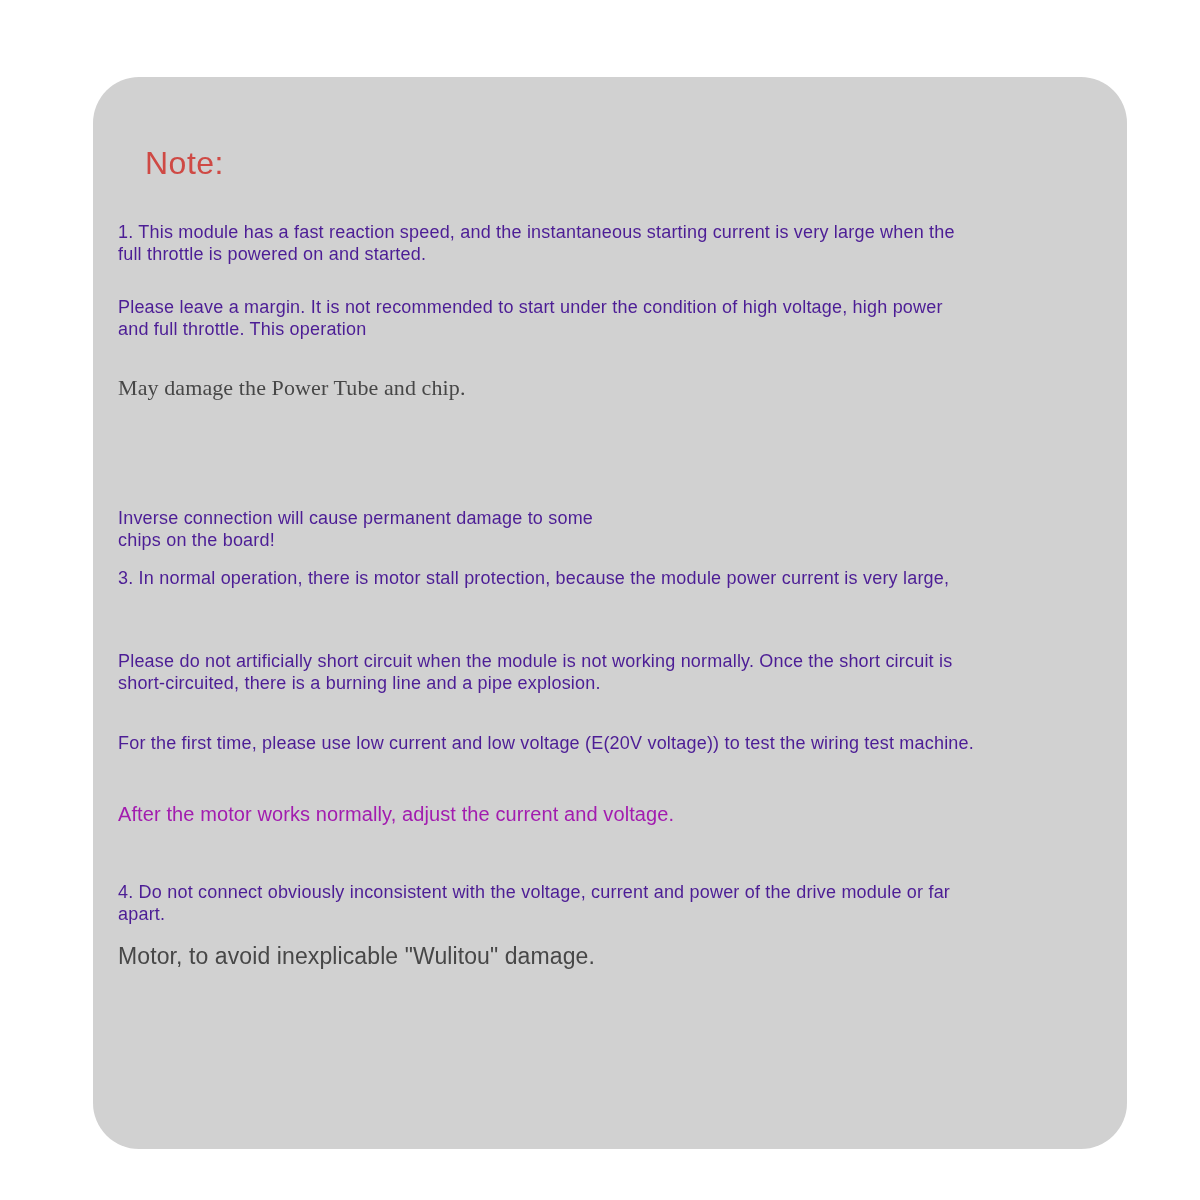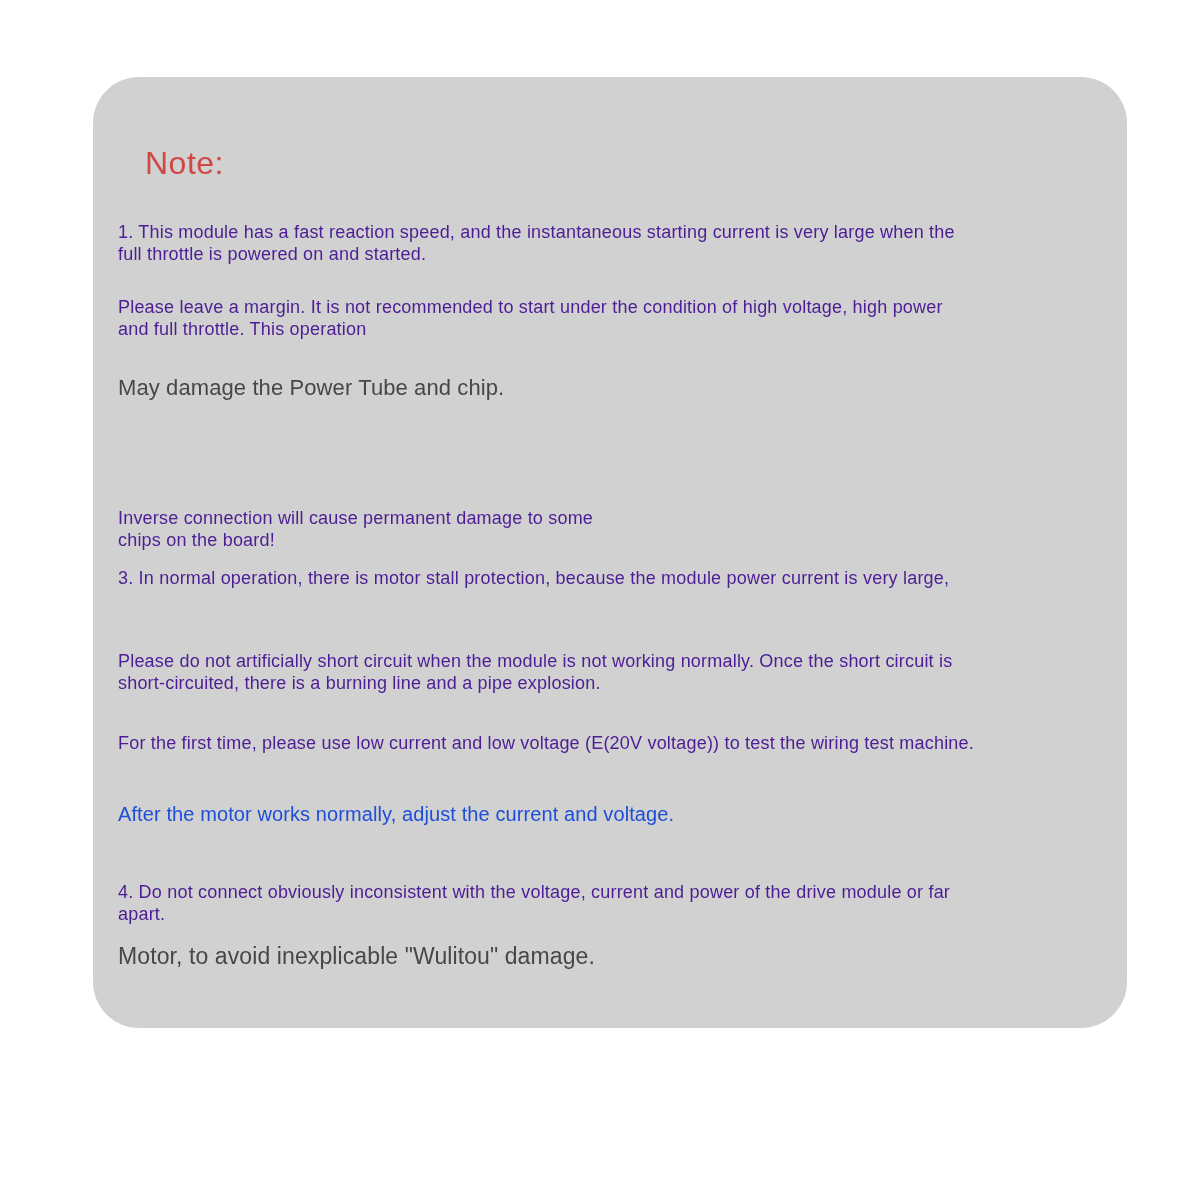--- a/index.html
+++ b/index.html
@@ -15,21 +15,21 @@
     width: 1200px;
     height: 1200px;
     background: #ffffff;
     overflow: hidden;
   }
   .card {
     position: absolute;
     left: 93px;
     top: 77px;
     width: 1034px;
-    height: 951px;
+    height: 1072px;
     background: #d1d1d1;
     border-radius: 46px;
   }
   .title {
     position: absolute;
     left: 52px;
     top: 68px;
     margin: 0;
     font-size: 32px;
     font-weight: 400;
@@ -47,26 +47,27 @@
     color: #4c1d95;
     font-size: 18px;
     line-height: 22px;
     letter-spacing: 0.2px;
   }
   .p.lg {
     font-size: 22px;
     line-height: 26px;
     letter-spacing: 0.1px;
     color: #474747;
+    font-family: Liberation Serif, serif;
   }
   .p.md {
     font-size: 20px;
     line-height: 25px;
     letter-spacing: 0.1px;
-    color: #1d4ed8;
+    color: #a21caf;
   }
   .p.xl {
     font-size: 23px;
     line-height: 27px;
     letter-spacing: 0.1px;
     color: #474747;
   }
   .pos-1  { top: 144px; }
   .pos-2  { top: 219px; }
   .pos-3  { top: 298px; }

